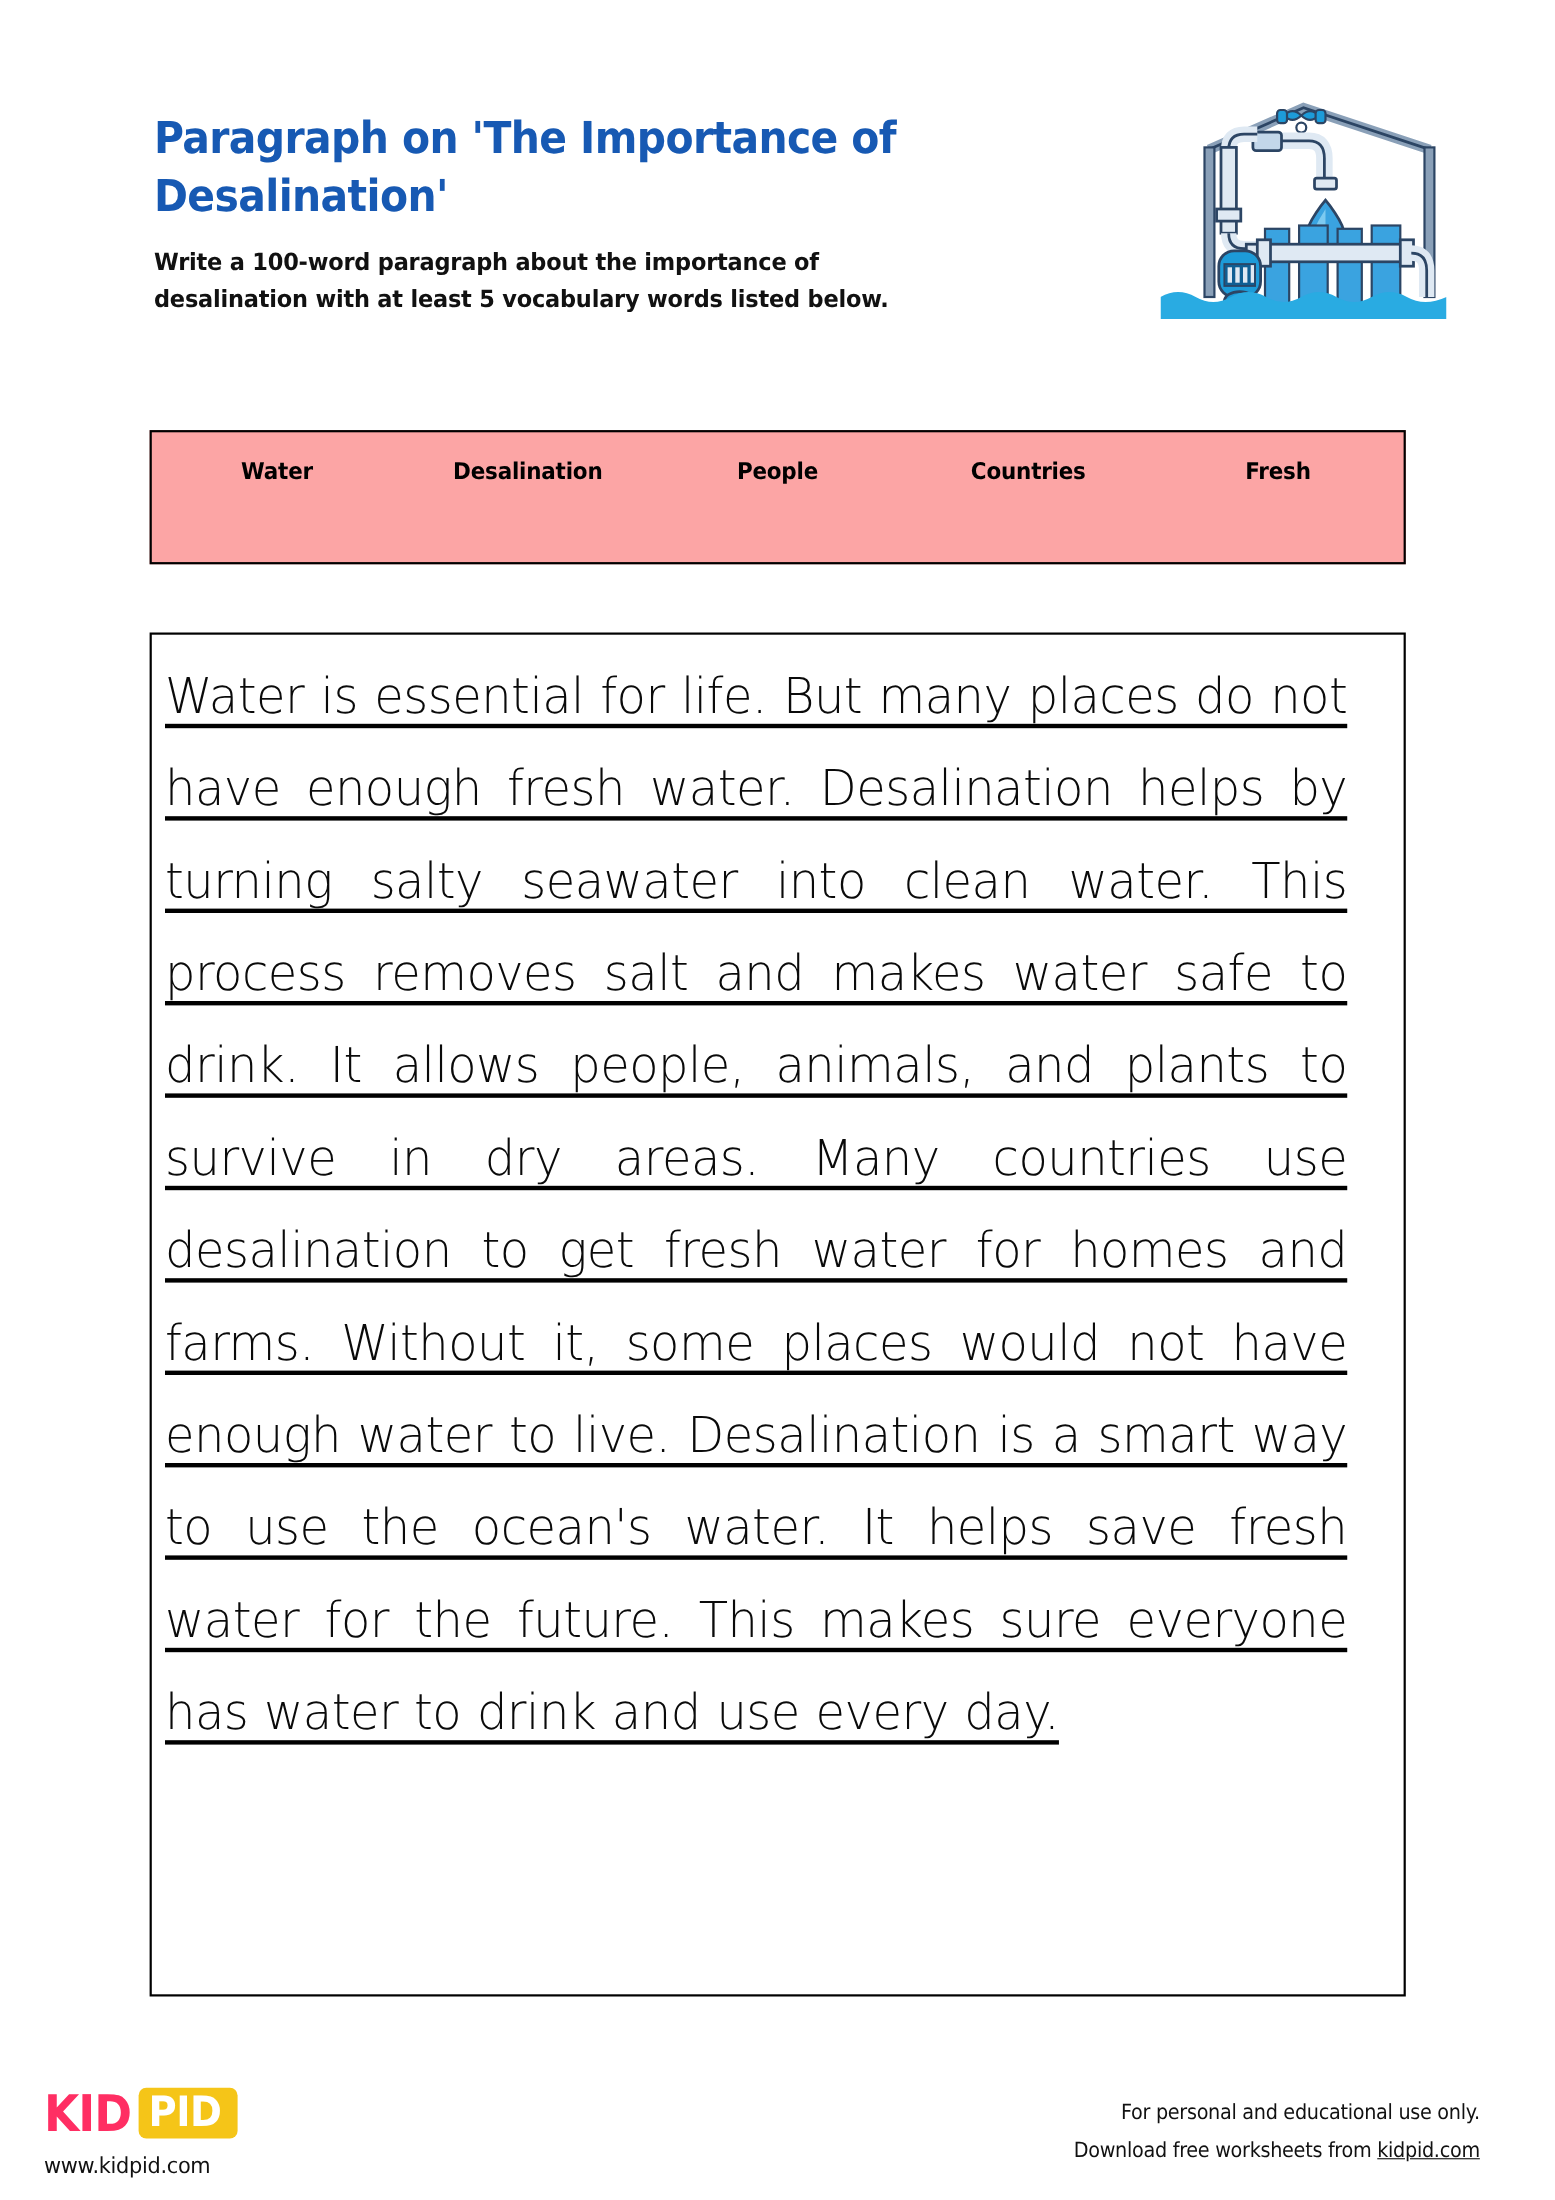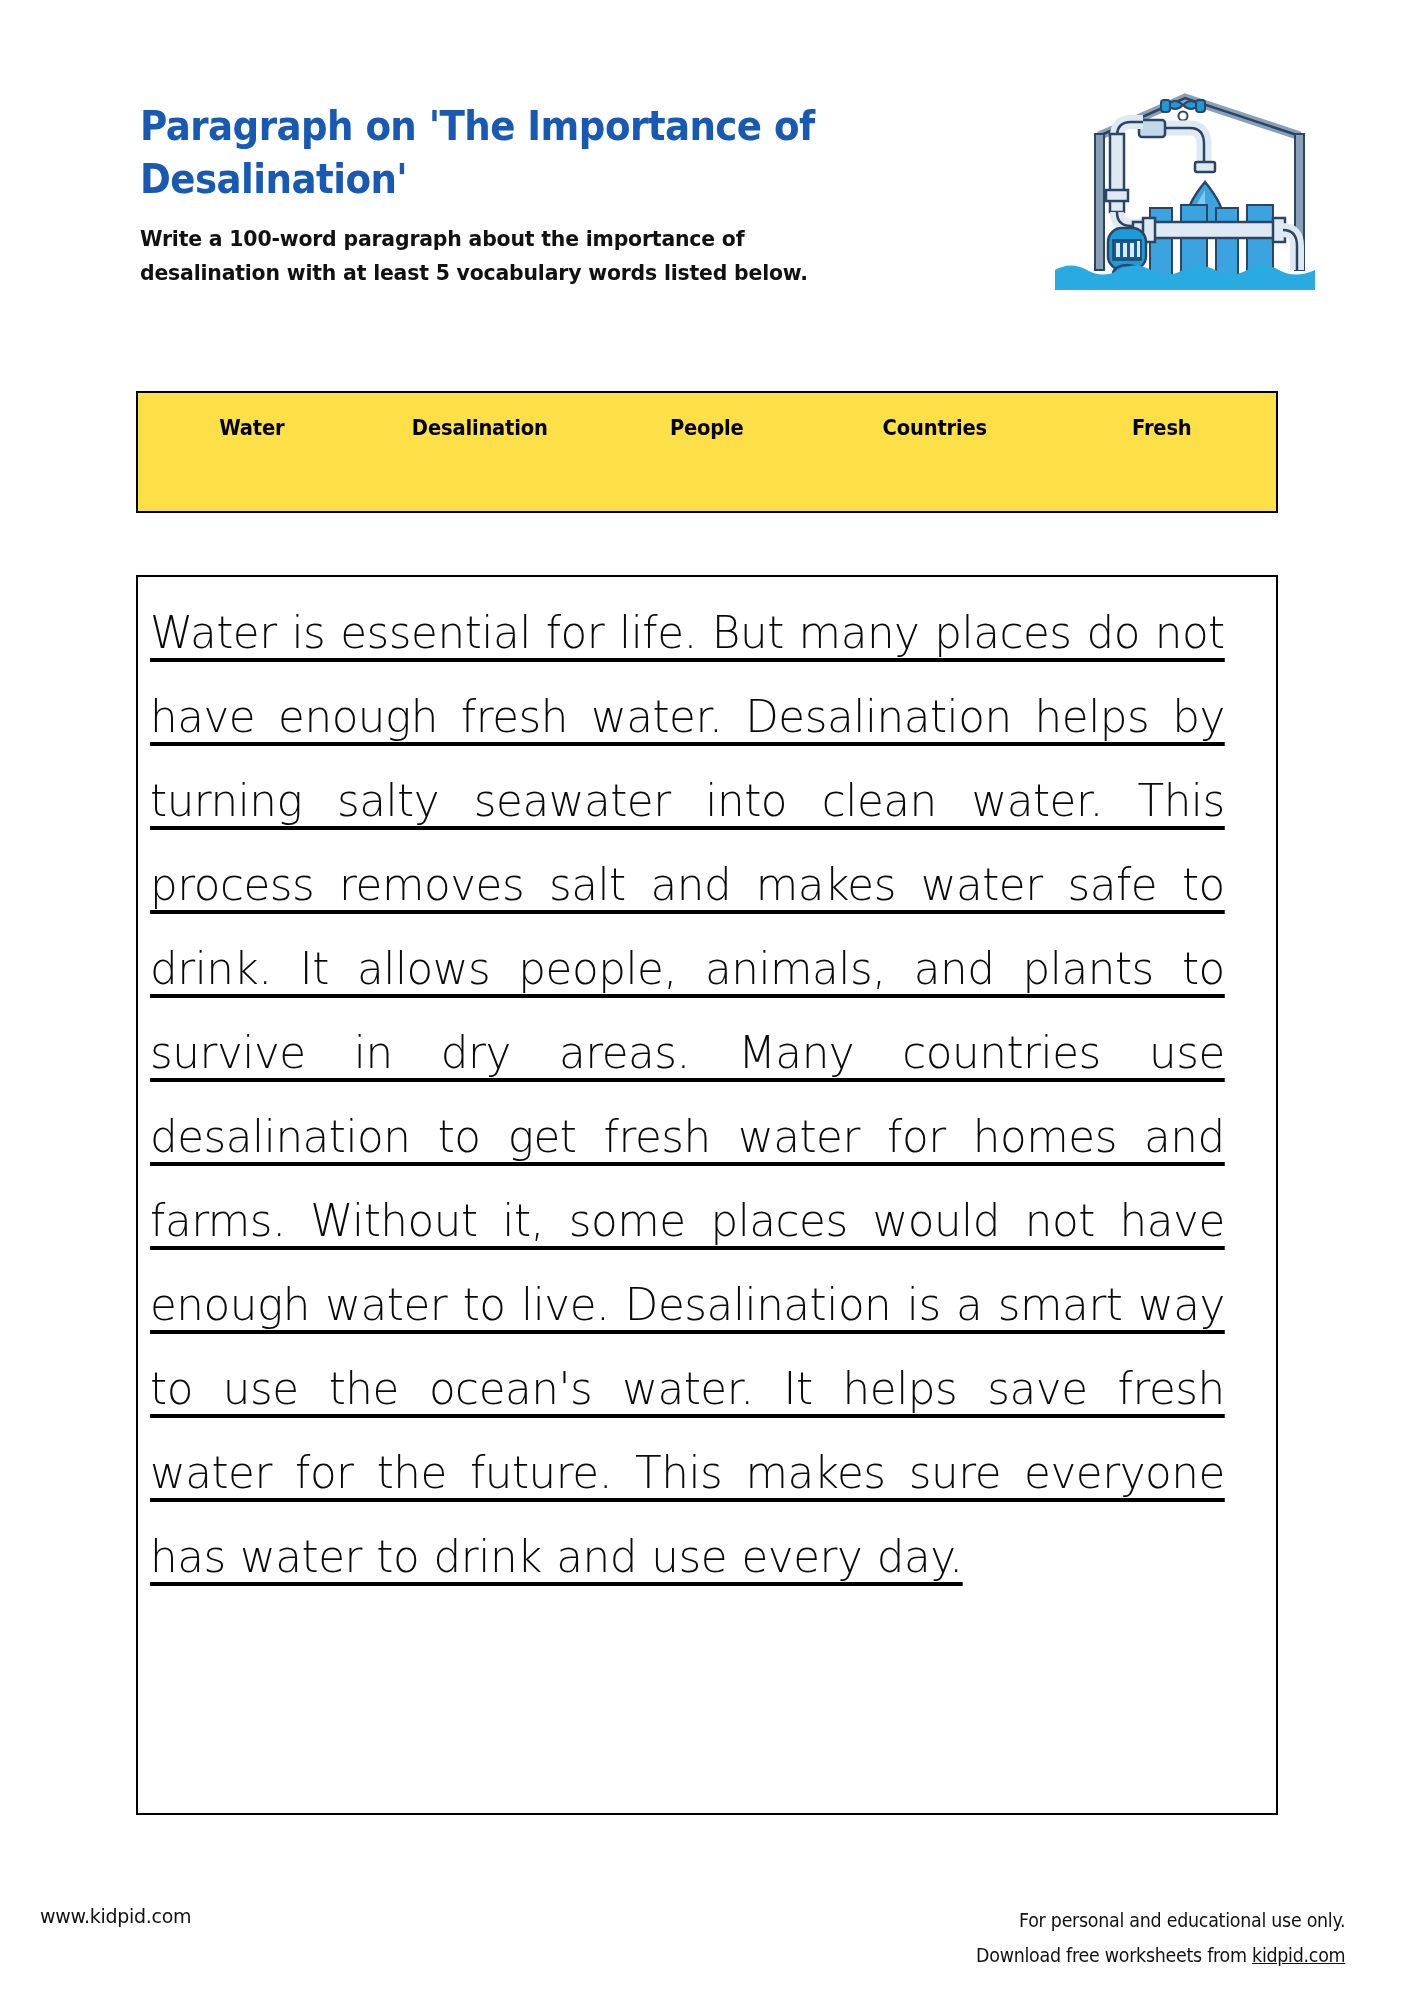--- a/index.html
+++ b/index.html
@@ -42,21 +42,21 @@
     position: absolute; left: 1055px; top: 78px;
     width: 260px; height: 212px;
   }
   .illustration svg { display:block; width:100%; height:100%; }
 
   
   .vocab-box {
     position: absolute; left: 136px; top: 391px;
     width: 1142px; height: 122px;
     border: 2.5px solid #000;
-    background: #fde047;
+    background: #fca5a5;
   }
   .vocab-row {
     display: flex; width: 100%;
     height: 50%;
     align-items: center;
   }
   .vocab-cell {
     flex: 1 1 0;
     text-align: center;
     font-family: "DejaVu Sans", sans-serif;
@@ -225,20 +225,26 @@
       <div class="vocab-cell">Countries</div>
       <div class="vocab-cell">Fresh</div>
     </div>
   </div>
 
   <div class="para-box">
     <div class="para-text">Water is essential for life. But many places do not have enough fresh water. Desalination helps by turning salty seawater into clean water. This process removes salt and makes water safe to drink. It allows people, animals, and plants to survive in dry areas. Many countries use desalination to get fresh water for homes and farms. Without it, some places would not have enough water to live. Desalination is a smart way to use the ocean's water. It helps save fresh water for the future. This makes sure everyone has water to drink and use every day.</div>
   </div>
 
   <div class="footer-logo">
+    <div class="logo-mark">
+      <span class="logo-kid">KID</span>
+      <span class="logo-pid-box">
+        <span class="logo-pid">PID</span>
+      </span>
+    </div>
     <div class="logo-url">www.kidpid.com</div>
   </div>
 
   <div class="footer-note">
     <div>For personal and educational use only.</div>
     <div>
       <span>Download free worksheets from </span><a class="footer-link" href="#">kidpid.com</a>
     </div>
   </div>
 

